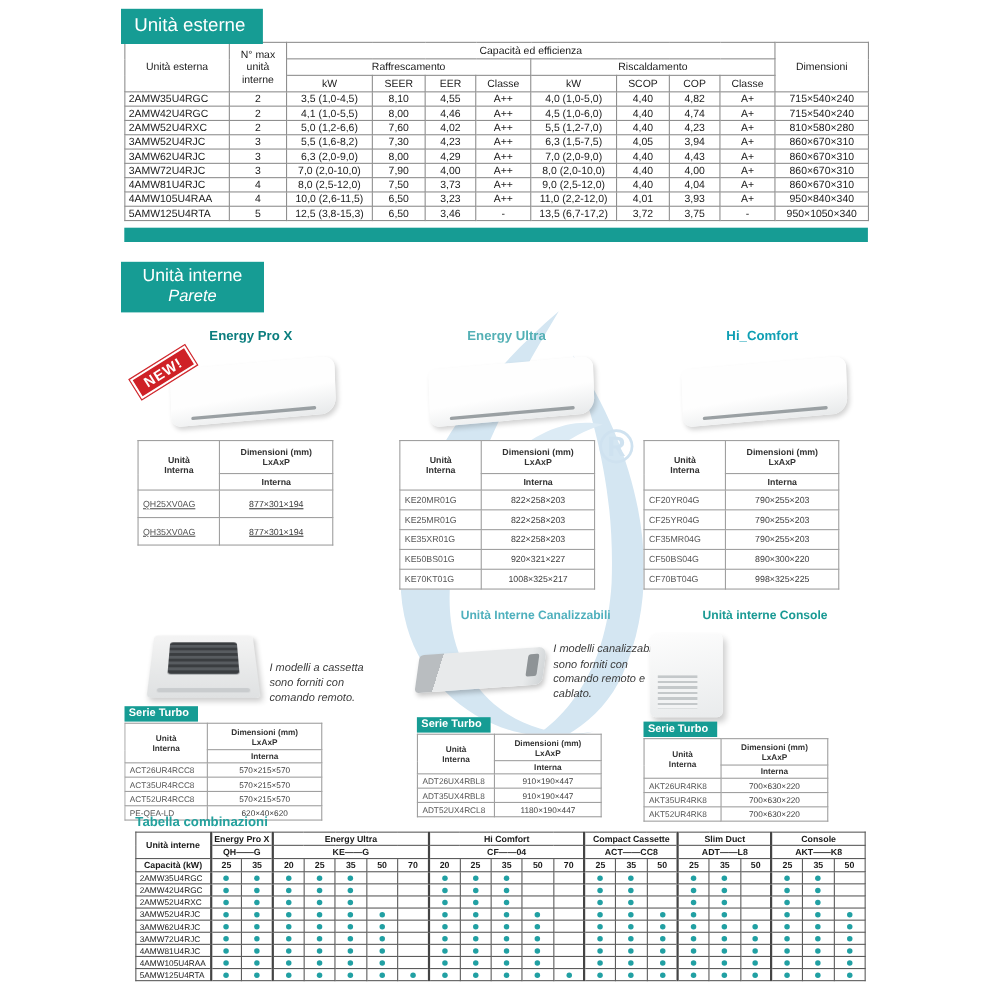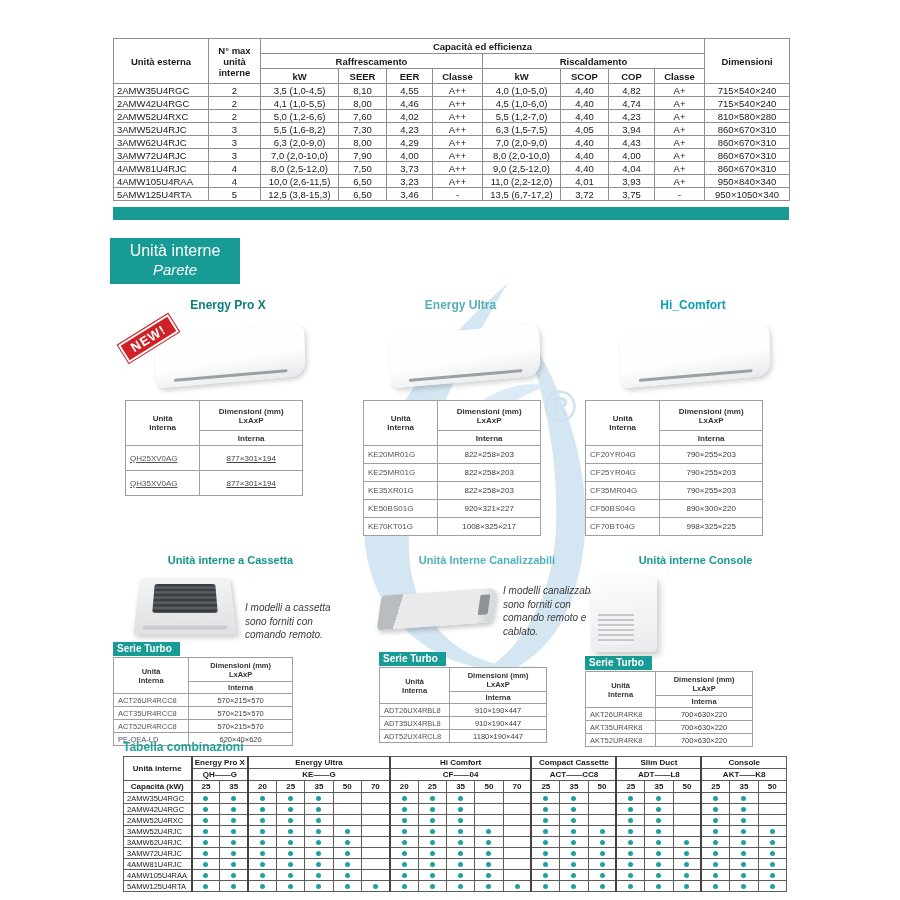--- a/index.html
+++ b/index.html
@@ -13,21 +13,21 @@
   
   .badge { position:absolute; background:#169c94; color:#fff; z-index:2; }
   #badge-esterne { left:110px; top:8px; padding:5px 16px 7px 12px; font-size:17px; }
   #badge-interne { left:110px; top:238px; width:130px; padding:4px 6px 6px 6px; text-align:center; }
   #badge-interne .l1 { font-size:16px; display:block; }
   #badge-interne .l2 { font-size:15px; font-style:italic; display:block; margin-top:1px; }
 
   
   #outdoor-table { position:absolute; left:113px; top:38px; width:676px; border-collapse:collapse; table-layout:fixed; z-index:1; background:#fff; }
   #outdoor-table th, #outdoor-table td { border:1px solid #8f8f8f; font-size:9.5px; color:#1a1a1a; text-align:center; padding:0 1px; }
-  #outdoor-table th { font-weight:bold; height:15px; }
+  #outdoor-table th { font-weight:normal; height:15px; }
   #outdoor-table td { height:13px; }
   #outdoor-table td.c-model { text-align:left; padding-left:3px; }
   #outdoor-band { position:absolute; left:113px; top:207px; width:676px; height:13px; background:#169c94; z-index:1; }
 
   
   .wall-sec { position:absolute; top:298px; height:250px; z-index:1; }
   #wall-0 { left:113px; width:230px; }
   #wall-1 { left:348px; width:225px; }
   #wall-2 { left:578px; width:230px; }
   .wall-title { text-align:center; font-size:12px; font-weight:bold; height:16px; }
@@ -116,20 +116,21 @@
 
 <div id="page">
 
   <svg id="watermark" viewBox="0 0 300 430" xmlns="http://www.w3.org/2000/svg">
     <path d="M185,5 C80,95 22,205 47,292 C67,362 142,407 217,387 C162,397 97,362 87,287 C77,207 127,100 185,5 Z" fill="#d4e6f2"></path>
     <path d="M198,45 C258,135 283,245 243,335 C223,380 178,405 138,405 C188,385 228,335 233,252 C236,167 218,110 198,45 Z" fill="#d4e6f2"></path>
     <path d="M120,160 C150,120 190,100 225,108 C195,118 160,140 140,180 Z" fill="#dcebf5"></path>
   </svg>
   <span id="wm-r">®</span>
 
+  <div class="badge" id="badge-esterne">Unità esterne</div>
 
   <table id="outdoor-table">
     <colgroup>
       <col style="width:95px">
         <col style="width:52px">
         <col style="width:78px">
         <col style="width:48px">
         <col style="width:46px">
       <col style="width:50px">
         <col style="width:78px">
@@ -408,21 +409,20 @@
           </tr>
           <tr>
             <td class="c-model">CF70BT04G</td>
             <td>998×325×225</td>
           </tr>
         </tbody>
     </table>
   </div>
 
   <div class="other-sec" id="other-0">
-    <div class="other-title">Unità interne a Cassetta</div>
     <div class="cassette">
       <div class="cassette-grille"></div>
       <div class="cassette-slot"></div>
     </div>
     <div class="other-desc">I modelli a cassetta sono forniti con comando remoto.</div>
     <div class="serie-badge">Serie Turbo</div>
     <table class="dim-table">
       <thead>
         <tr>
           <th rowspan="2" class="th-unit">

